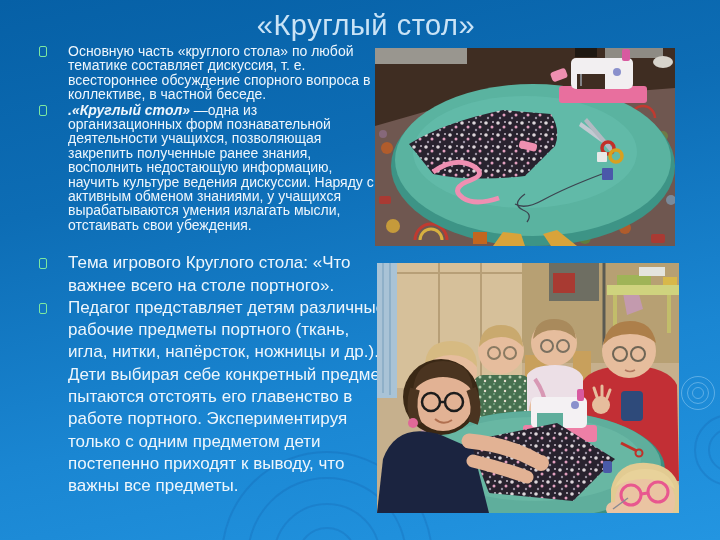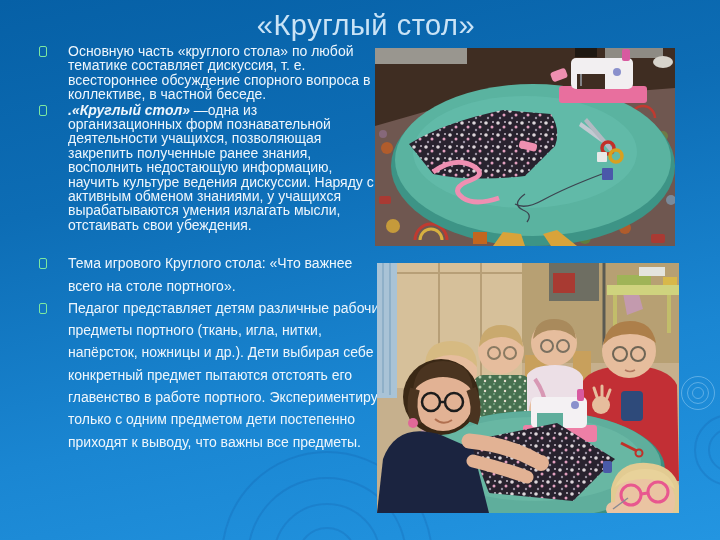--- a/index.html
+++ b/index.html
@@ -13,21 +13,21 @@
   .ripple.light{border:1.5px solid rgba(195,228,252,0.38);}
   .title{
     position:absolute;top:9px;left:0;width:720px;margin:0;text-align:center;
     font-size:29px;font-weight:400;letter-spacing:.5px;color:#c9e3f6;padding-left:6px;
   }
   .text-col{position:absolute;left:34px;top:44px;width:330px;}
   ul.bullets{list-style:none;margin:0;padding:0;color:#eef6fc;}
   ul.bullets li{position:relative;padding-left:34px;}
   .bullets.top li{font-size:14px;line-height:14.4px;width:306px;margin-bottom:1px;}
   .bullets.bottom{margin-top:20px;}
-  .bullets.bottom li{font-size:14px;line-height:22.3px;width:322px;}
+  .bullets.bottom li{font-size:17px;line-height:22.3px;width:322px;}
   .marker{
     position:absolute;left:5px;top:2px;width:6px;height:9px;
     border:1.6px solid #7de8a0;border-radius:2px;background:transparent;
   }
   .bullets.bottom .marker{top:6px;}
   .lead{font-style:italic;font-weight:bold;}
   .photo{position:absolute;overflow:hidden;}
   .photo svg{display:block;}
   .photo1{left:375px;top:48px;width:300px;height:198px;}
   .photo2{left:377px;top:263px;width:302px;height:250px;}

